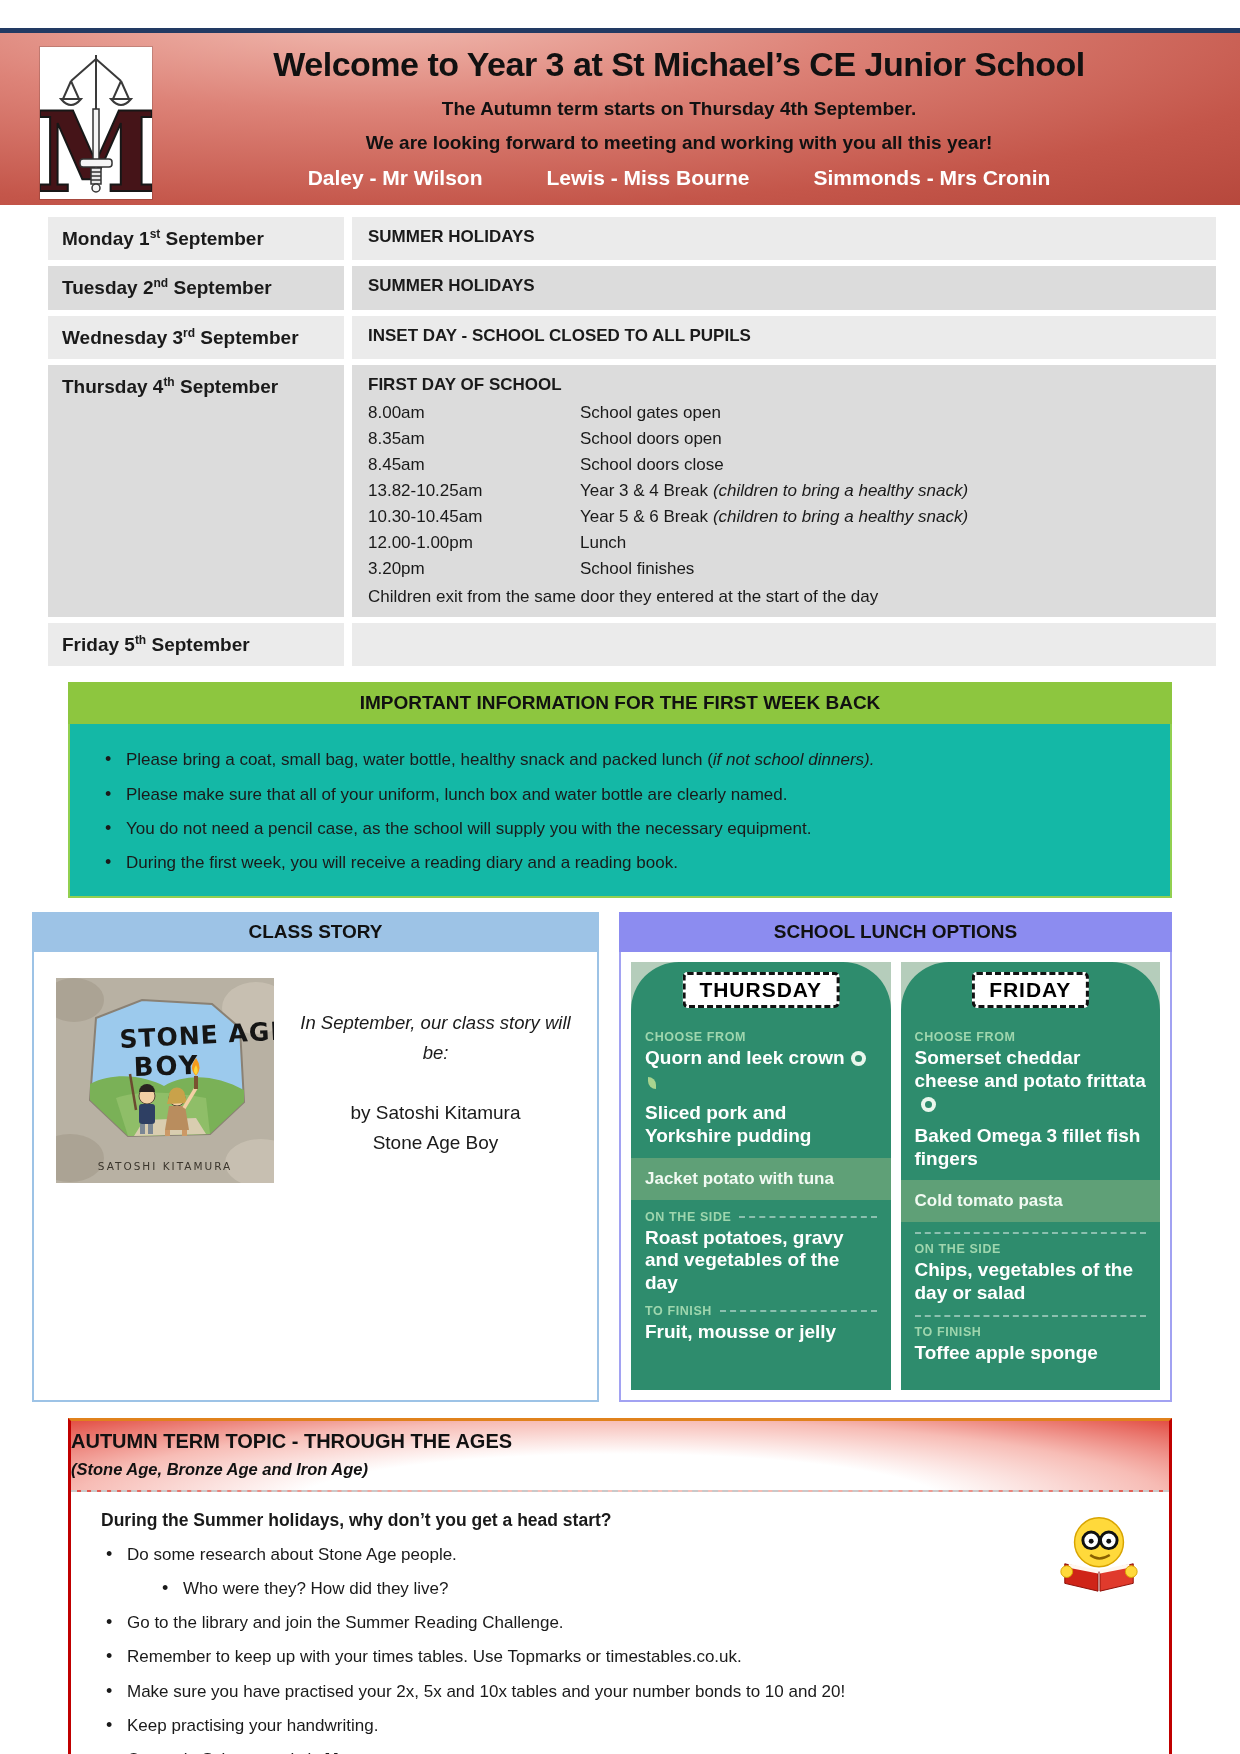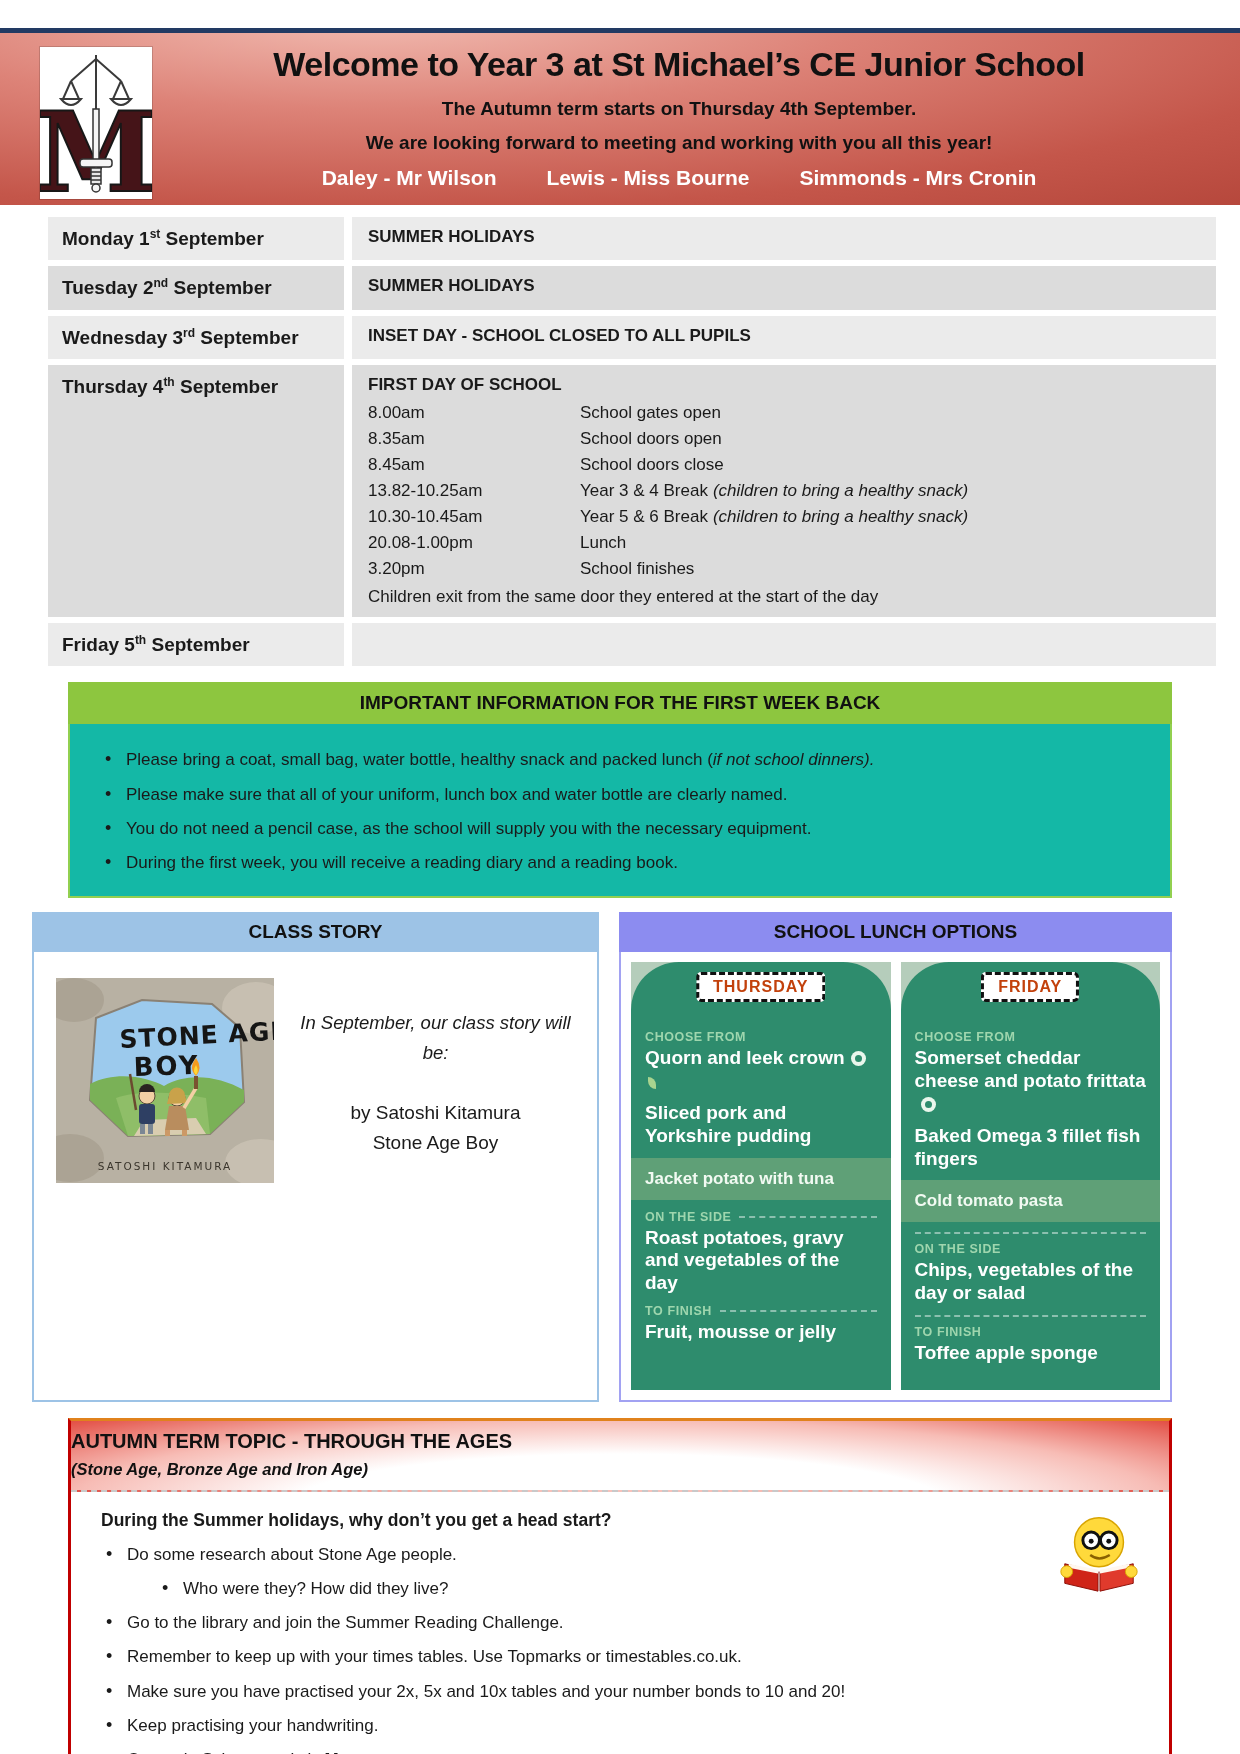--- a/index.html
+++ b/index.html
@@ -9,21 +9,21 @@
 
   
   .top-rule { margin-top:28px; height:5px; background:#223a63; }
   .hero { height:172px; display:flex; align-items:flex-start; padding:10px 34px 0 40px;
           background: radial-gradient(ellipse 130% 180% at 30% -10%, #f2bcb2 0%, #dd8378 30%, #c4564a 62%, #a93a2f 100%); }
   .crest-box { width:112px; height:152px; background:#fff; flex:0 0 auto; margin-top:4px; box-shadow:0 0 0 1px rgba(0,0,0,.15); }
   .hero-text { flex:1; text-align:center; padding-top:2px; }
   .hero-title { font-size:34px; font-weight:bold; color:#111; letter-spacing:-0.5px; }
   .hero-sub { font-size:19px; font-weight:bold; color:#111; margin-top:14px; }
   .hero-sub2 { font-size:19px; font-weight:bold; color:#111; margin-top:12px; }
-  .hero-classes { display:flex; justify-content:center; gap:50px; margin-top:12px; }
+  .hero-classes { display:flex; justify-content:center; gap:64px; margin-top:12px; }
   .hero-class { color:#fff; font-weight:bold; font-size:21px; }
 
   
   .schedule { margin:12px 24px 0 48px; }
   .srow { display:flex; gap:8px; margin-bottom:6px; }
   .scell-date { width:296px; flex:0 0 auto; padding:10px 14px; font-weight:bold; font-size:19px; }
   .scell-content { flex:1; padding:10px 16px; font-weight:bold; font-size:17px; }
   .row-light { background:#ebebeb; }
   .row-dark  { background:#dcdcdc; }
   .scell-date sup { font-size:12px; }
@@ -53,21 +53,21 @@
   .story-text { flex:1; text-align:center; padding-top:30px; }
   .story-intro { font-style:italic; font-size:18.5px; line-height:1.6; }
   .story-booktitle { font-size:19px; margin-top:30px; line-height:1.6; }
 
   .lunch { flex:1; display:flex; flex-direction:column; }
   .lunch-header { background:#8c8cf0; }
   .lunch-body { border:2px solid #a2a2f2; border-top:none; background:#fff; padding:10px; display:flex; gap:10px; flex:1; }
   .card-wrap { flex:1; background:linear-gradient(to bottom, #b5cdbb 58px, #ffffff 58px); position:relative; }
   .menu-card { background:#2e8c6d; border-radius:48px 48px 0 0; min-height:100%; padding:60px 14px 16px 14px; position:relative; }
   .day-tag { position:absolute; top:10px; left:50%; transform:translateX(-50%); background:#fff; border:3px dashed #111;
-             border-radius:5px; padding:3px 14px; font-weight:bold; font-size:16px; letter-spacing:1px; white-space:nowrap; z-index:2; color:#c2410c;text-align:right; }
+             border-radius:5px; padding:3px 14px; font-weight:bold; font-size:21px; letter-spacing:1px; white-space:nowrap; z-index:2; color:#000000;text-align:right; }
   .m-label { color:#9fd6ae; font-weight:bold; font-size:12.5px; letter-spacing:.6px; display:flex; align-items:center; gap:8px; margin-top:8px; }
   .m-label.dashed::after { content:""; flex:1; border-top:2px dashed rgba(255,255,255,.45); }
   .m-item { color:#fff; font-weight:bold; font-size:19px; line-height:1.2; margin:3px 0 9px 0; }
   .m-band { background:#5fa077; margin:10px -14px; padding:11px 14px; color:#f2faf2; font-weight:bold; font-size:17px; }
   .dash-line { border-top:2px dashed rgba(255,255,255,.45); margin:10px 0 6px 0; }
   .veg { display:inline-block; width:15px; height:15px; border-radius:50%; background:#eaf6ec; vertical-align:-2px; margin-left:6px; position:relative; }
   .veg::after { content:""; position:absolute; left:4px; top:4px; width:7px; height:7px; border-radius:50%; background:#2e8c6d; }
   .leaf { display:inline-block; width:8px; height:12px; background:#a9d38f; border-radius:0 10px 0 10px; margin-left:3px; vertical-align:-2px; }
 
   
@@ -156,21 +156,21 @@
           </div>
         <div class="t-row">
             <span class="t-time">13.82-10.25am</span>
             <span class="t-event"><span>Year 3 &amp; 4 Break</span><span class="t-note">(children to bring a healthy snack)</span></span>
           </div>
         <div class="t-row">
             <span class="t-time">10.30-10.45am</span>
             <span class="t-event"><span>Year 5 &amp; 6 Break</span><span class="t-note">(children to bring a healthy snack)</span></span>
           </div>
         <div class="t-row">
-            <span class="t-time">20.08-1.00pm</span>
+            <span class="t-time">12.00-1.00pm</span>
             <span class="t-event"><span>Lunch</span><span class="t-note"></span></span>
           </div>
         <div class="t-row">
             <span class="t-time">3.20pm</span>
             <span class="t-event"><span>School finishes</span><span class="t-note"></span></span>
           </div>
         <div class="t-footer">Children exit from the same door they entered at the start of the day</div>
       </div>
     </div>
     <div class="srow">

